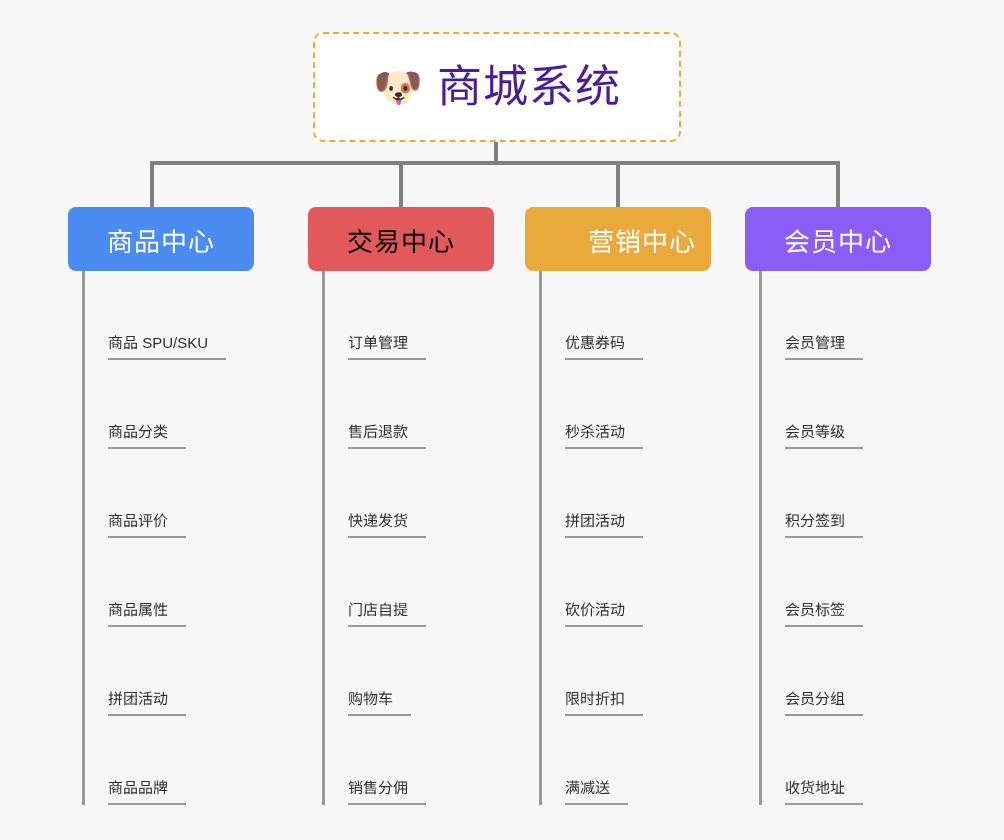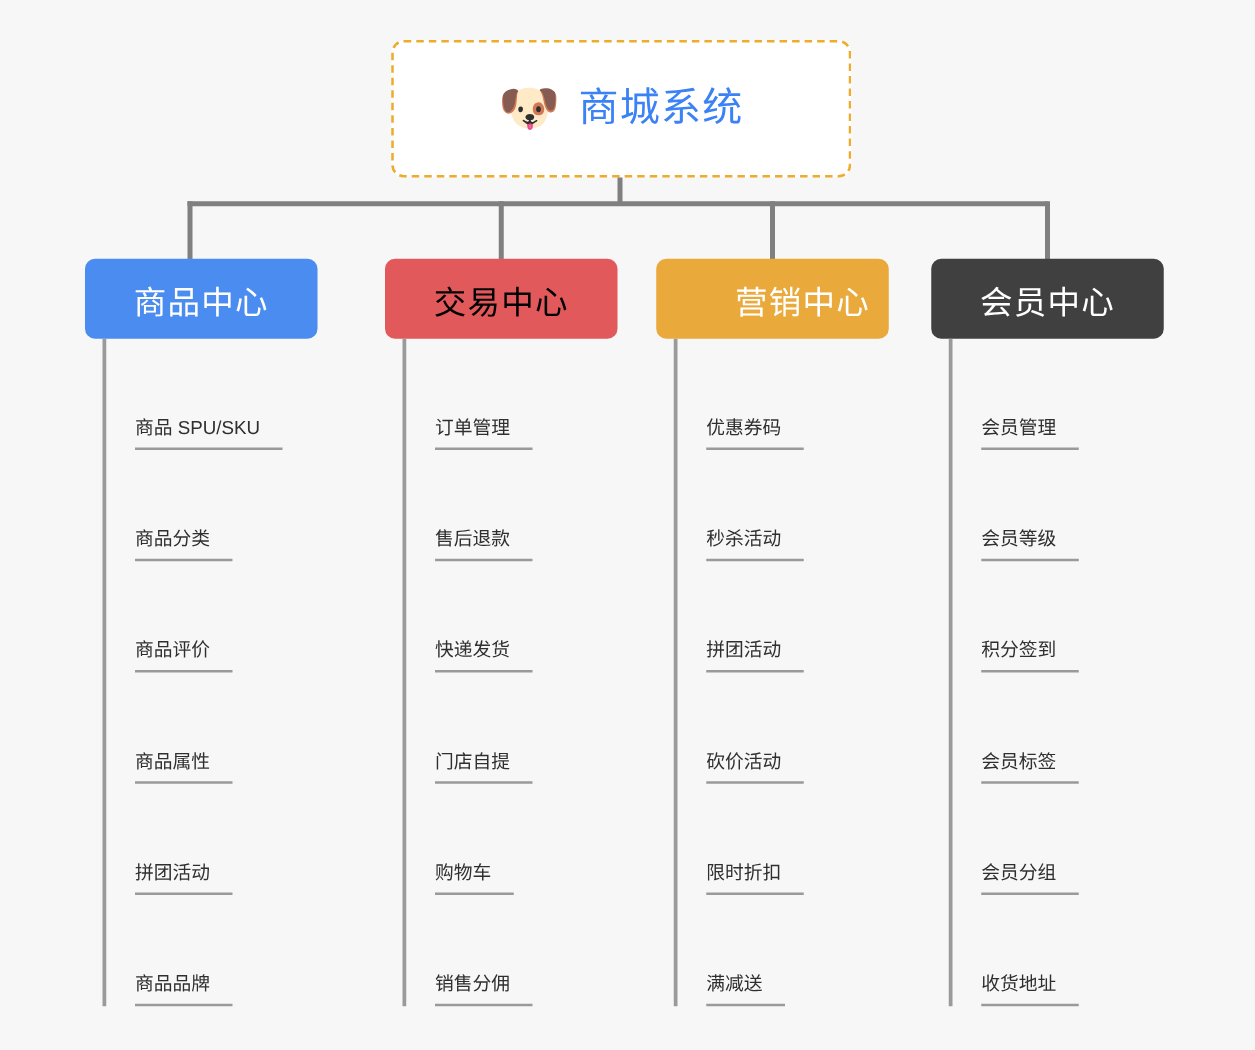--- a/index.html
+++ b/index.html
@@ -37,23 +37,23 @@
     align-items: center;
     justify-content: center;
     gap: 14px;
   }
   .root-emoji {
     font-size: 40px;
     line-height: 1;
     font-family: "DejaVu Sans", sans-serif;
   }
   .root-title {
-    font-size: 32px;
+    font-size: 45px;
     line-height: 1.1;
-    color: #3b82f6;
+    color: #4c1d95;
     letter-spacing: 1px;
     white-space: nowrap;
   }
 
   
   .connector {
     position: absolute;
     background: #808080;
   }
   .conn-stem {          
@@ -206,21 +206,21 @@
           </div>
           <div class="leaf">
             <span class="leaf-label">限时折扣</span>
           </div>
           <div class="leaf">
             <span class="leaf-label">满减送</span>
           </div>
         </div>
       </div>
       <div class="column" style="left: 745px; width: 186px;">
-        <div class="cat-box" style="background: #404040; color: rgb(255, 255, 255); width: 186px;">会员中心</div>
+        <div class="cat-box" style="background: #8b5cf6; color: rgb(255, 255, 255); width: 186px;">会员中心</div>
         <div class="branch">
           <div class="branch-trunk" style="height: 534px;"></div>
           <div class="leaf">
             <span class="leaf-label">会员管理</span>
           </div>
           <div class="leaf">
             <span class="leaf-label">会员等级</span>
           </div>
           <div class="leaf">
             <span class="leaf-label">积分签到</span>

